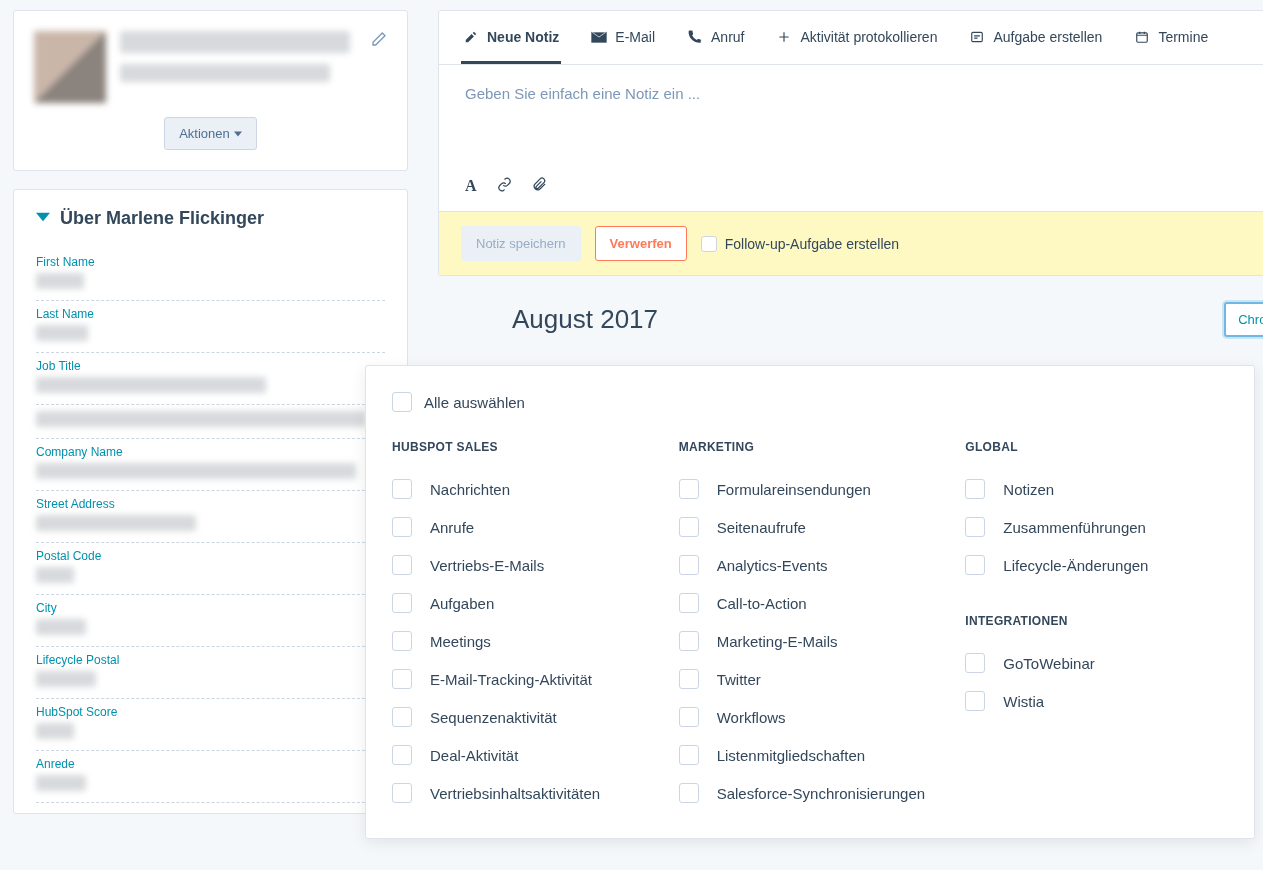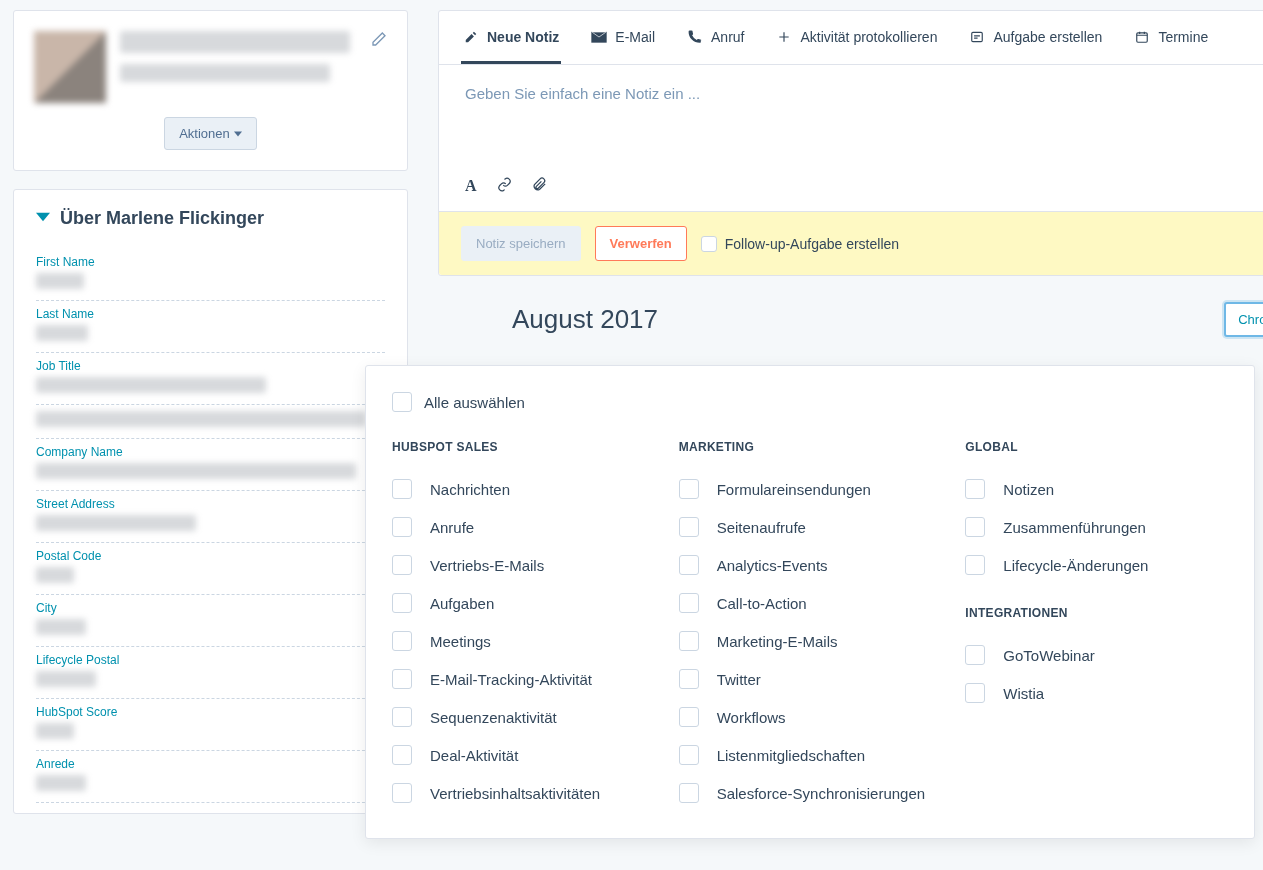--- a/index.html
+++ b/index.html
@@ -516,21 +516,21 @@
       <span>Notizen</span>
         </div>
         <div class="fitem">
       <span class="cbx "></span>
       <span>Zusammenführungen</span>
         </div>
         <div class="fitem">
       <span class="cbx "></span>
       <span>Lifecycle-Änderungen</span>
         </div>
-        <div class="fcol-h" style="margin-top:22px">INTEGRATIONEN</div>
+        <div class="fcol-h" style="margin-top:30px">INTEGRATIONEN</div>
         <div class="fitem">
         <span class="cbx "></span>
         <span>GoToWebinar</span>
         </div>
         <div class="fitem">
         <span class="cbx "></span>
         <span>Wistia</span>
         </div>
       </div>
     </div>

